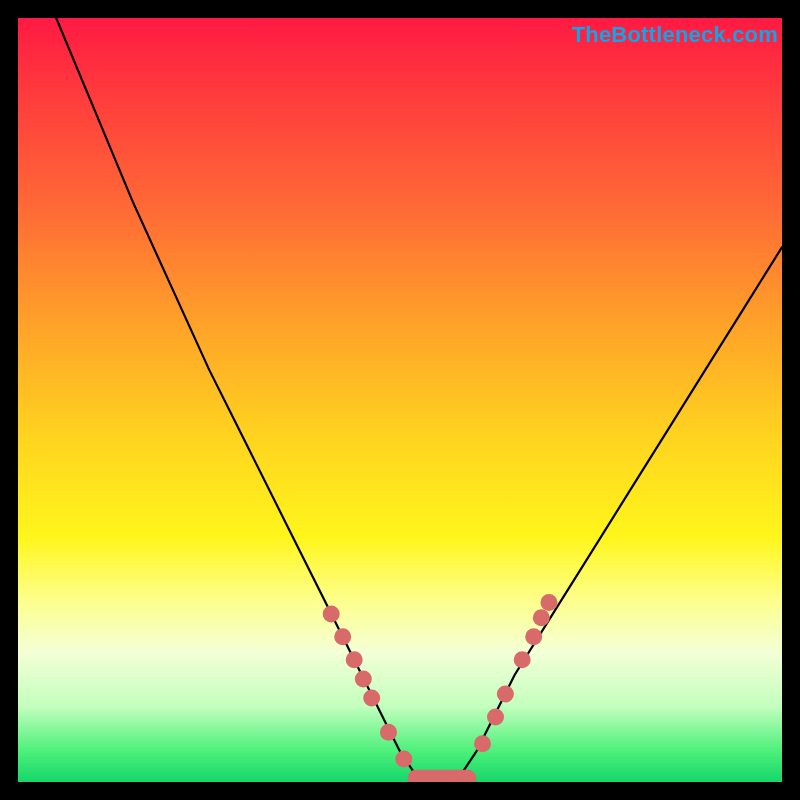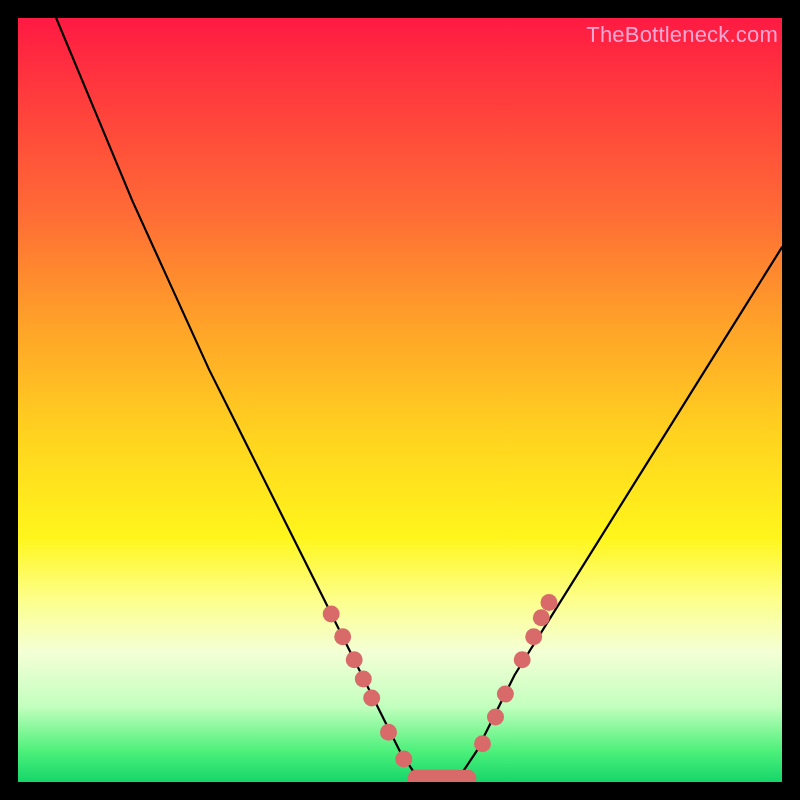--- a/index.html
+++ b/index.html
@@ -36,23 +36,23 @@
       #f4ffd6 83%,
       #c4ffbf 90%,
       #4cf07a 96%,
       #16d66a 100%
     );
   }
   .watermark {
     position: absolute;
     top: 22px;
     right: 22px;
-    color: #f9a8d4;
+    color: #0ea5e9;
     font-size: 22px;
-    font-weight: 400;
+    font-weight: 700;
     letter-spacing: 0.2px;
     pointer-events: none;
     user-select: none;
   }
   svg.curve {
     position: absolute;
     top: 0;
     left: 0;
     width: 764px;
     height: 764px;

